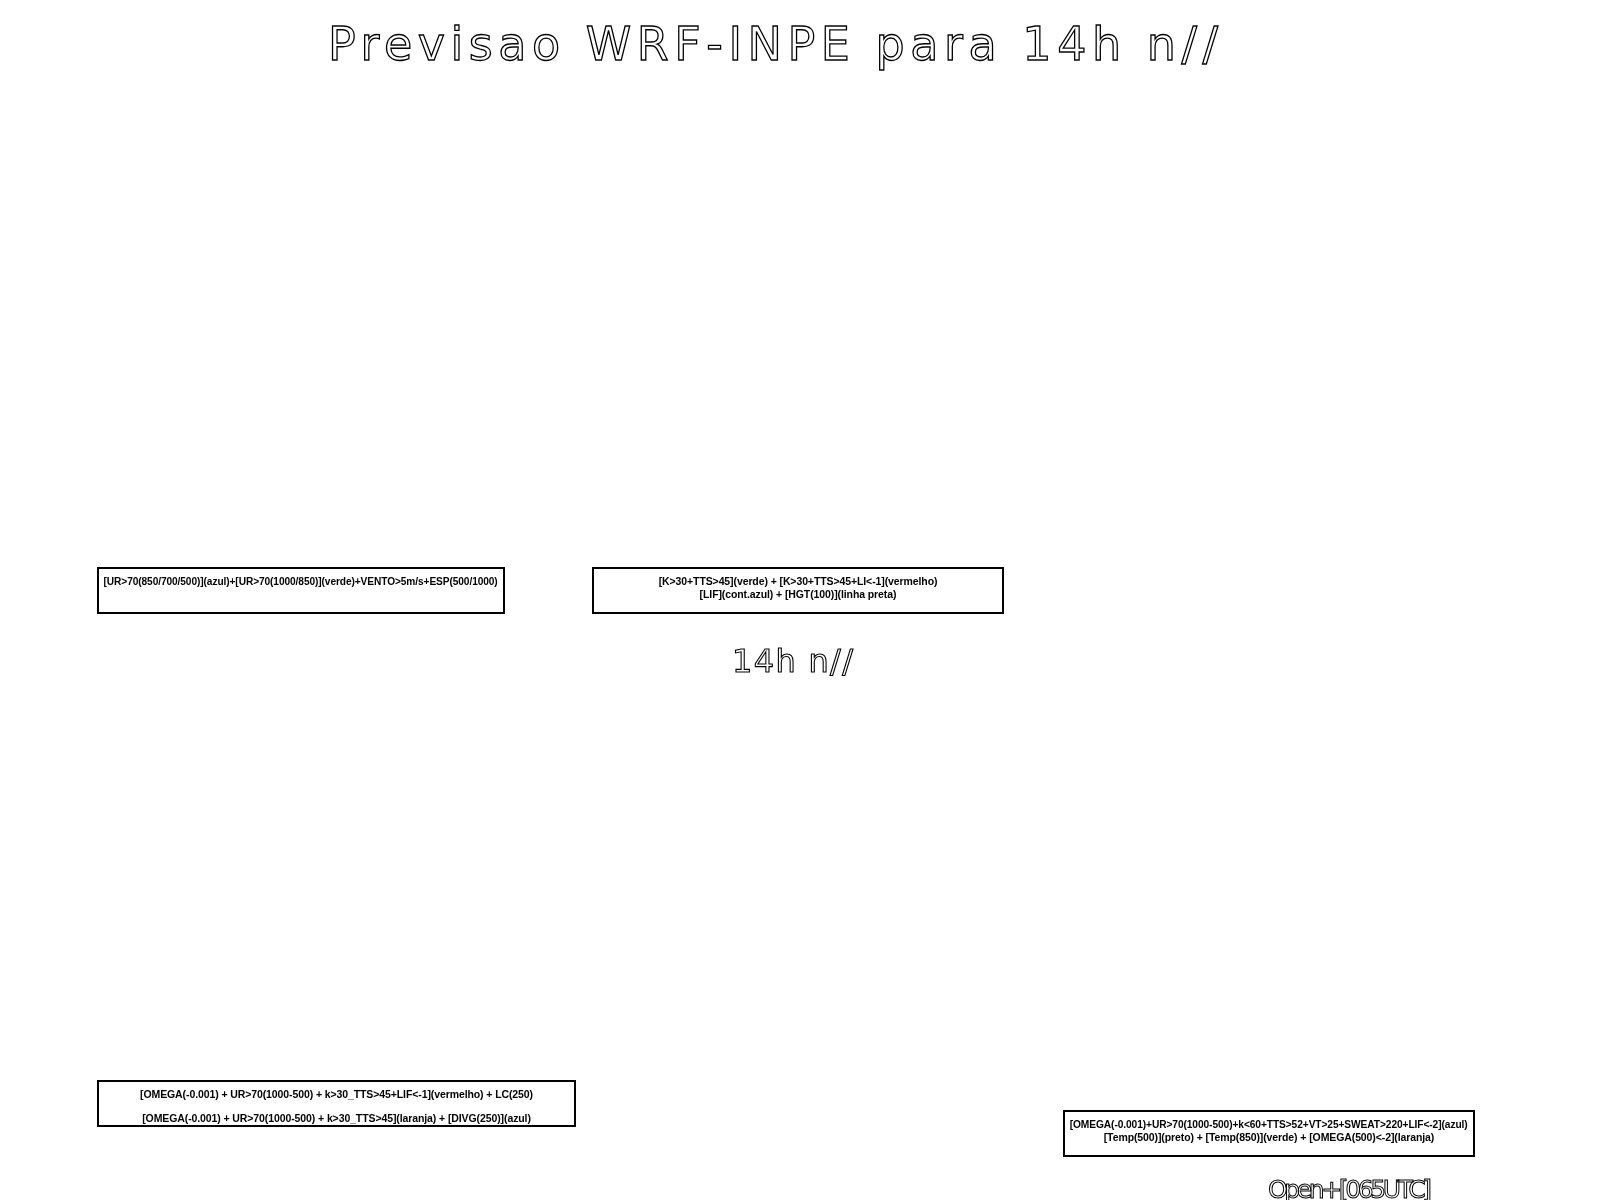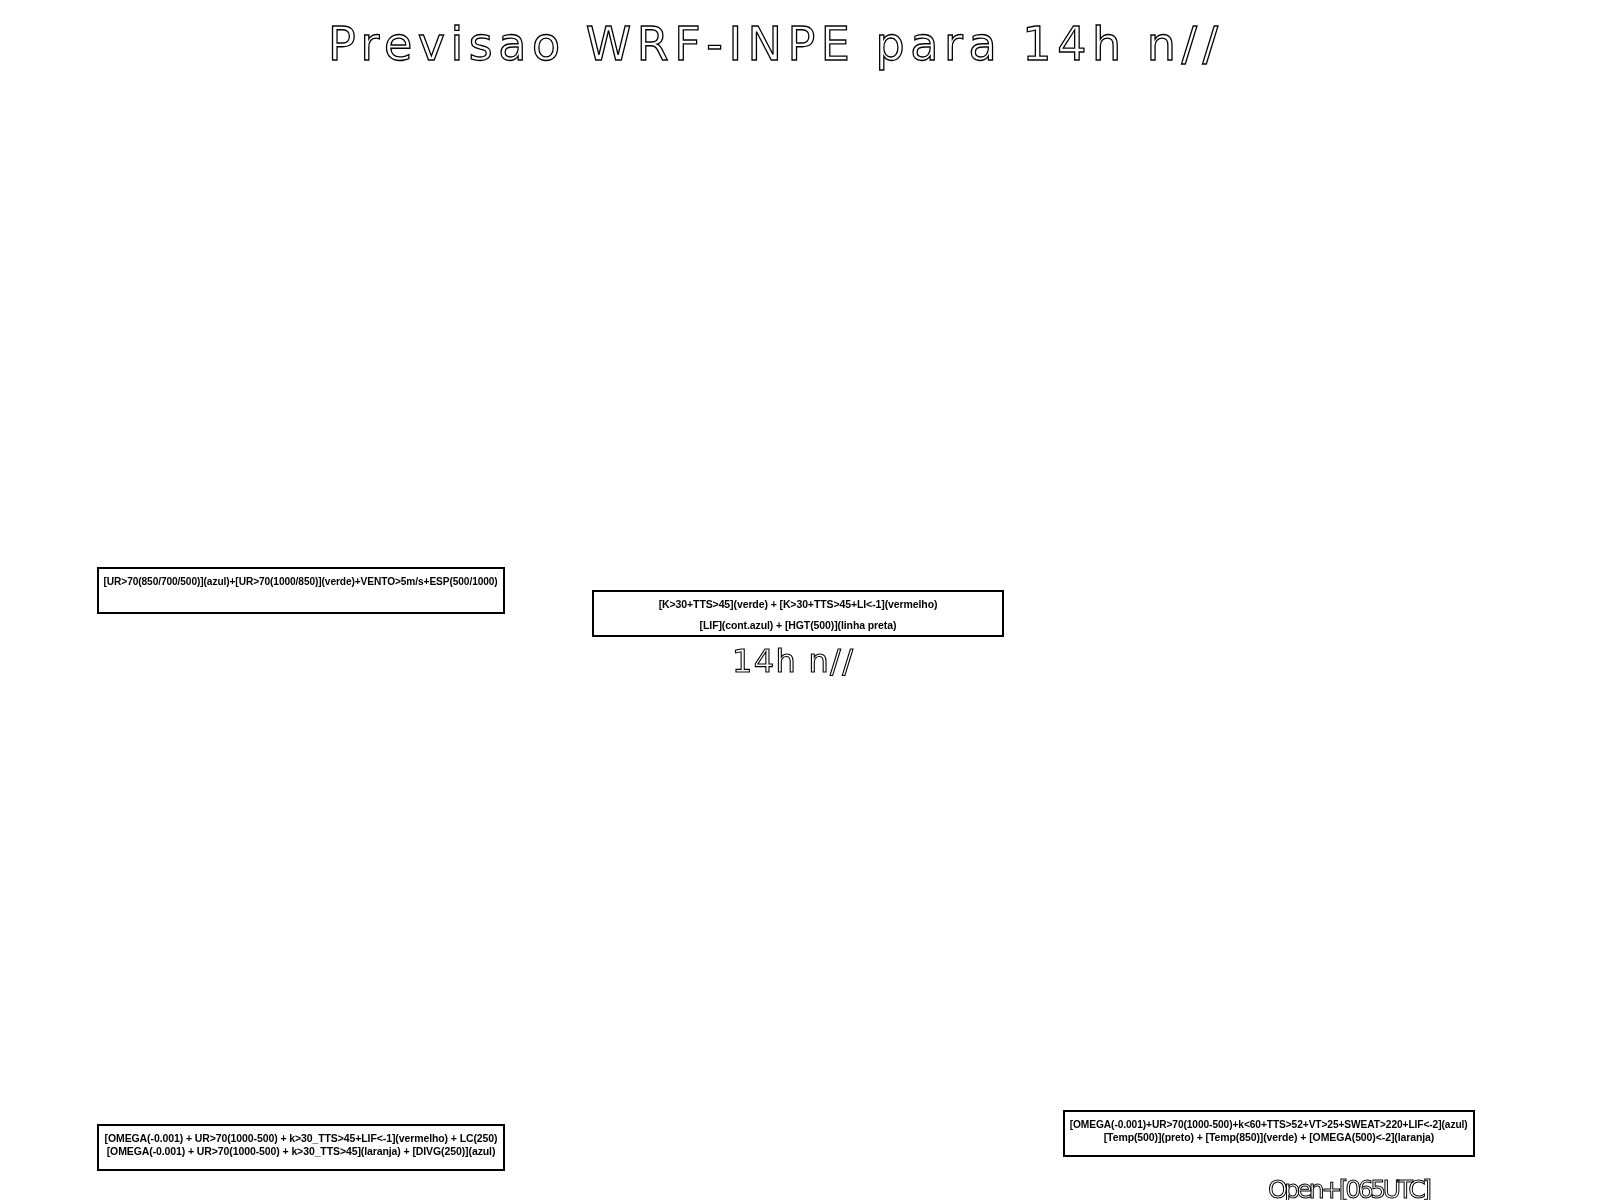--- a/index.html
+++ b/index.html
@@ -46,44 +46,44 @@
     white-space: nowrap;
     font-family: "Liberation Sans", sans-serif;
     font-size: 10.5px;
     font-weight: bold;
     line-height: 13px;
     letter-spacing: -0.1px;
     color: #000000;
     transform-origin: 50% 50%;
   }
   .b-top-1 { left: 97px;   top: 567px;  width: 408px; }
-  .b-top-2 { left: 592px;  top: 590px;  width: 412px; gap: 8px; }
+  .b-top-2 { left: 592px;  top: 567px;  width: 412px; }
   .b-top-3 { left: 1063px; top: 567px;  width: 412px; }
-  .b-bot-1 { left: 97px;   top: 1124px; width: 408px; }
+  .b-bot-1 { left: 97px;   top: 1080px; width: 479px; justify-content: space-between; }
   .b-bot-2 { left: 574px;  top: 1118px; width: 438px; }
   .b-bot-3 { left: 1063px; top: 1110px; width: 412px; text-align: center; }
 </style>
 </head>
 <body>
 
 <div class="page">
 
   <svg class="stroke-layer" viewBox="0 0 1600 1200" width="1600" height="1200">
     <text class="title-text" x="328" y="60" textLength="890" lengthAdjust="spacing">Previsao WRF-INPE  para 14h n//</text>
     <text class="mid-text" x="732" y="672" textLength="121" lengthAdjust="spacing">14h n//</text>
     <text class="footer-text" x="1268" y="1198" textLength="164" lengthAdjust="spacing">Open+[065UTC]</text>
   </svg>
 
   <div class="legend-box b-top-1">
     <span class="legend-line" style="transform: scaleX(0.968);">[UR&gt;70(850/700/500)](azul)+[UR&gt;70(1000/850)](verde)+VENTO&gt;5m/s+ESP(500/1000)</span>
   </div>
 
   <div class="legend-box b-top-2">
     <span class="legend-line">[K&gt;30+TTS&gt;45](verde) + [K&gt;30+TTS&gt;45+LI&lt;-1](vermelho)</span>
-    <span class="legend-line">[LIF](cont.azul) + [HGT(500)](linha preta)</span>
+    <span class="legend-line">[LIF](cont.azul) + [HGT(100)](linha preta)</span>
   </div>
 
 
   <div class="legend-box b-bot-1">
     <span class="legend-line">[OMEGA(-0.001) + UR&gt;70(1000-500) + k&gt;30_TTS&gt;45+LIF&lt;-1](vermelho) + LC(250)</span>
     <span class="legend-line">[OMEGA(-0.001) + UR&gt;70(1000-500) + k&gt;30_TTS&gt;45](laranja) + [DIVG(250)](azul)</span>
   </div>
 
 
   <div class="legend-box b-bot-3">

